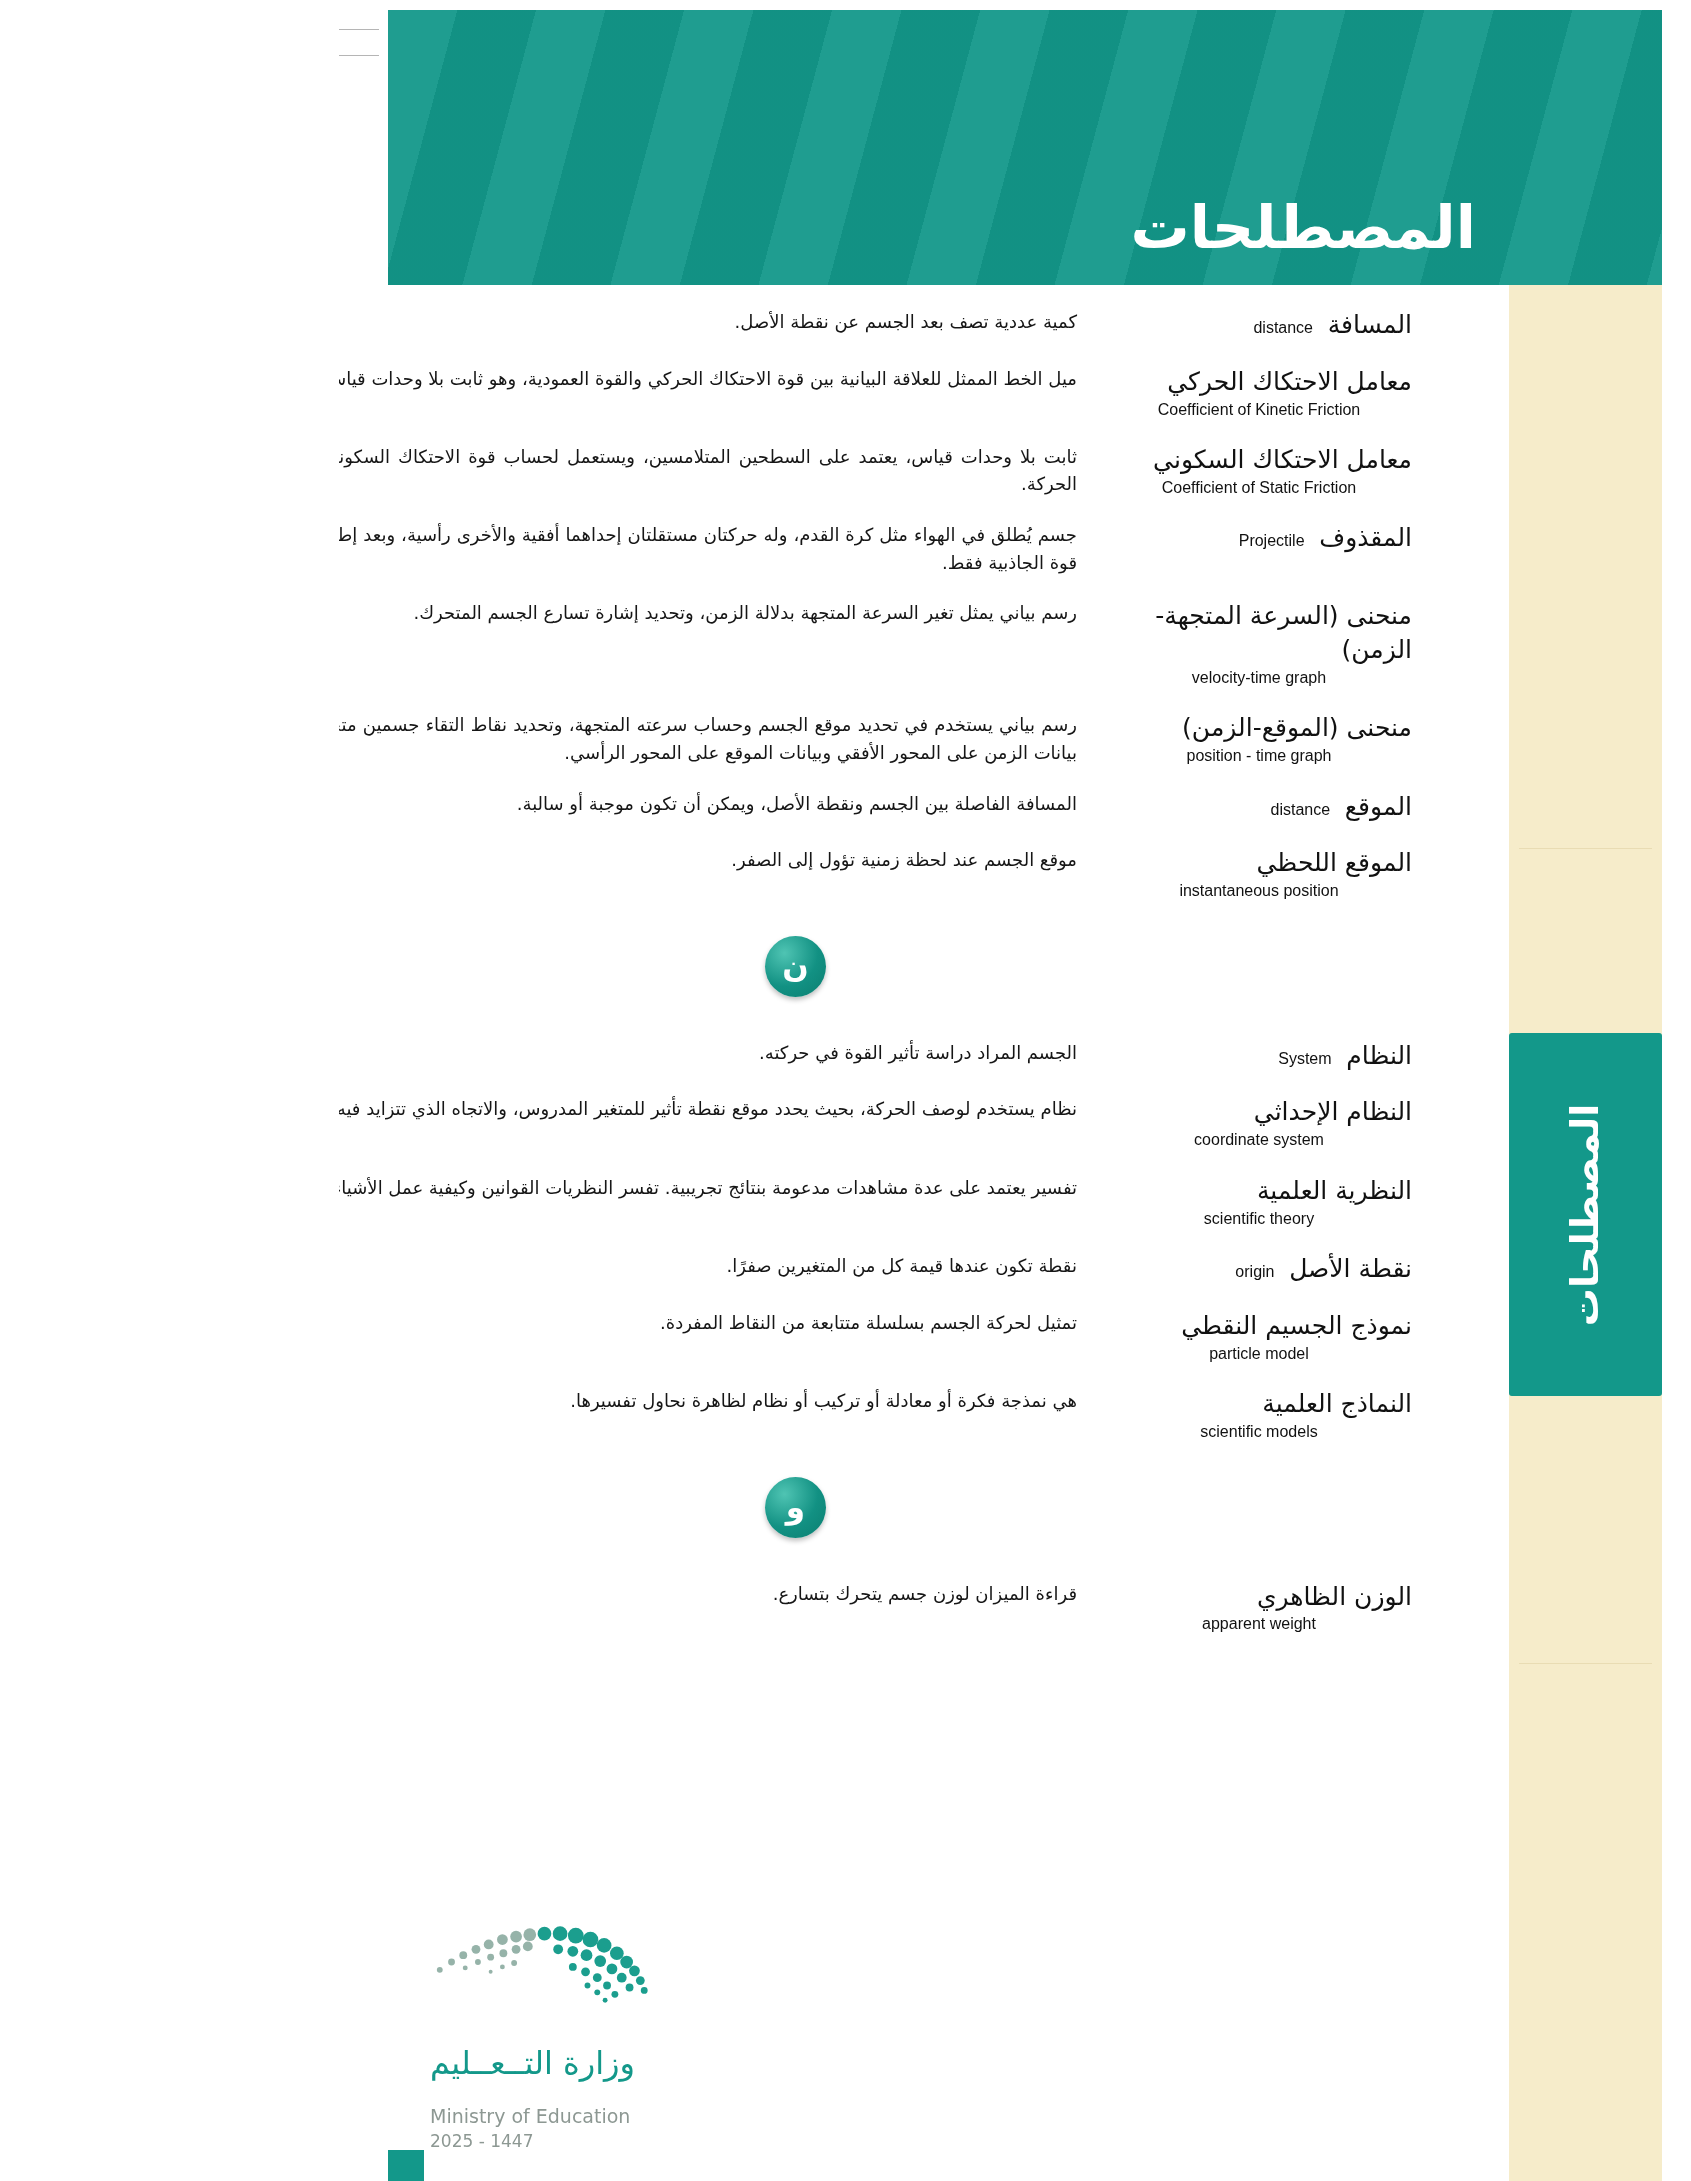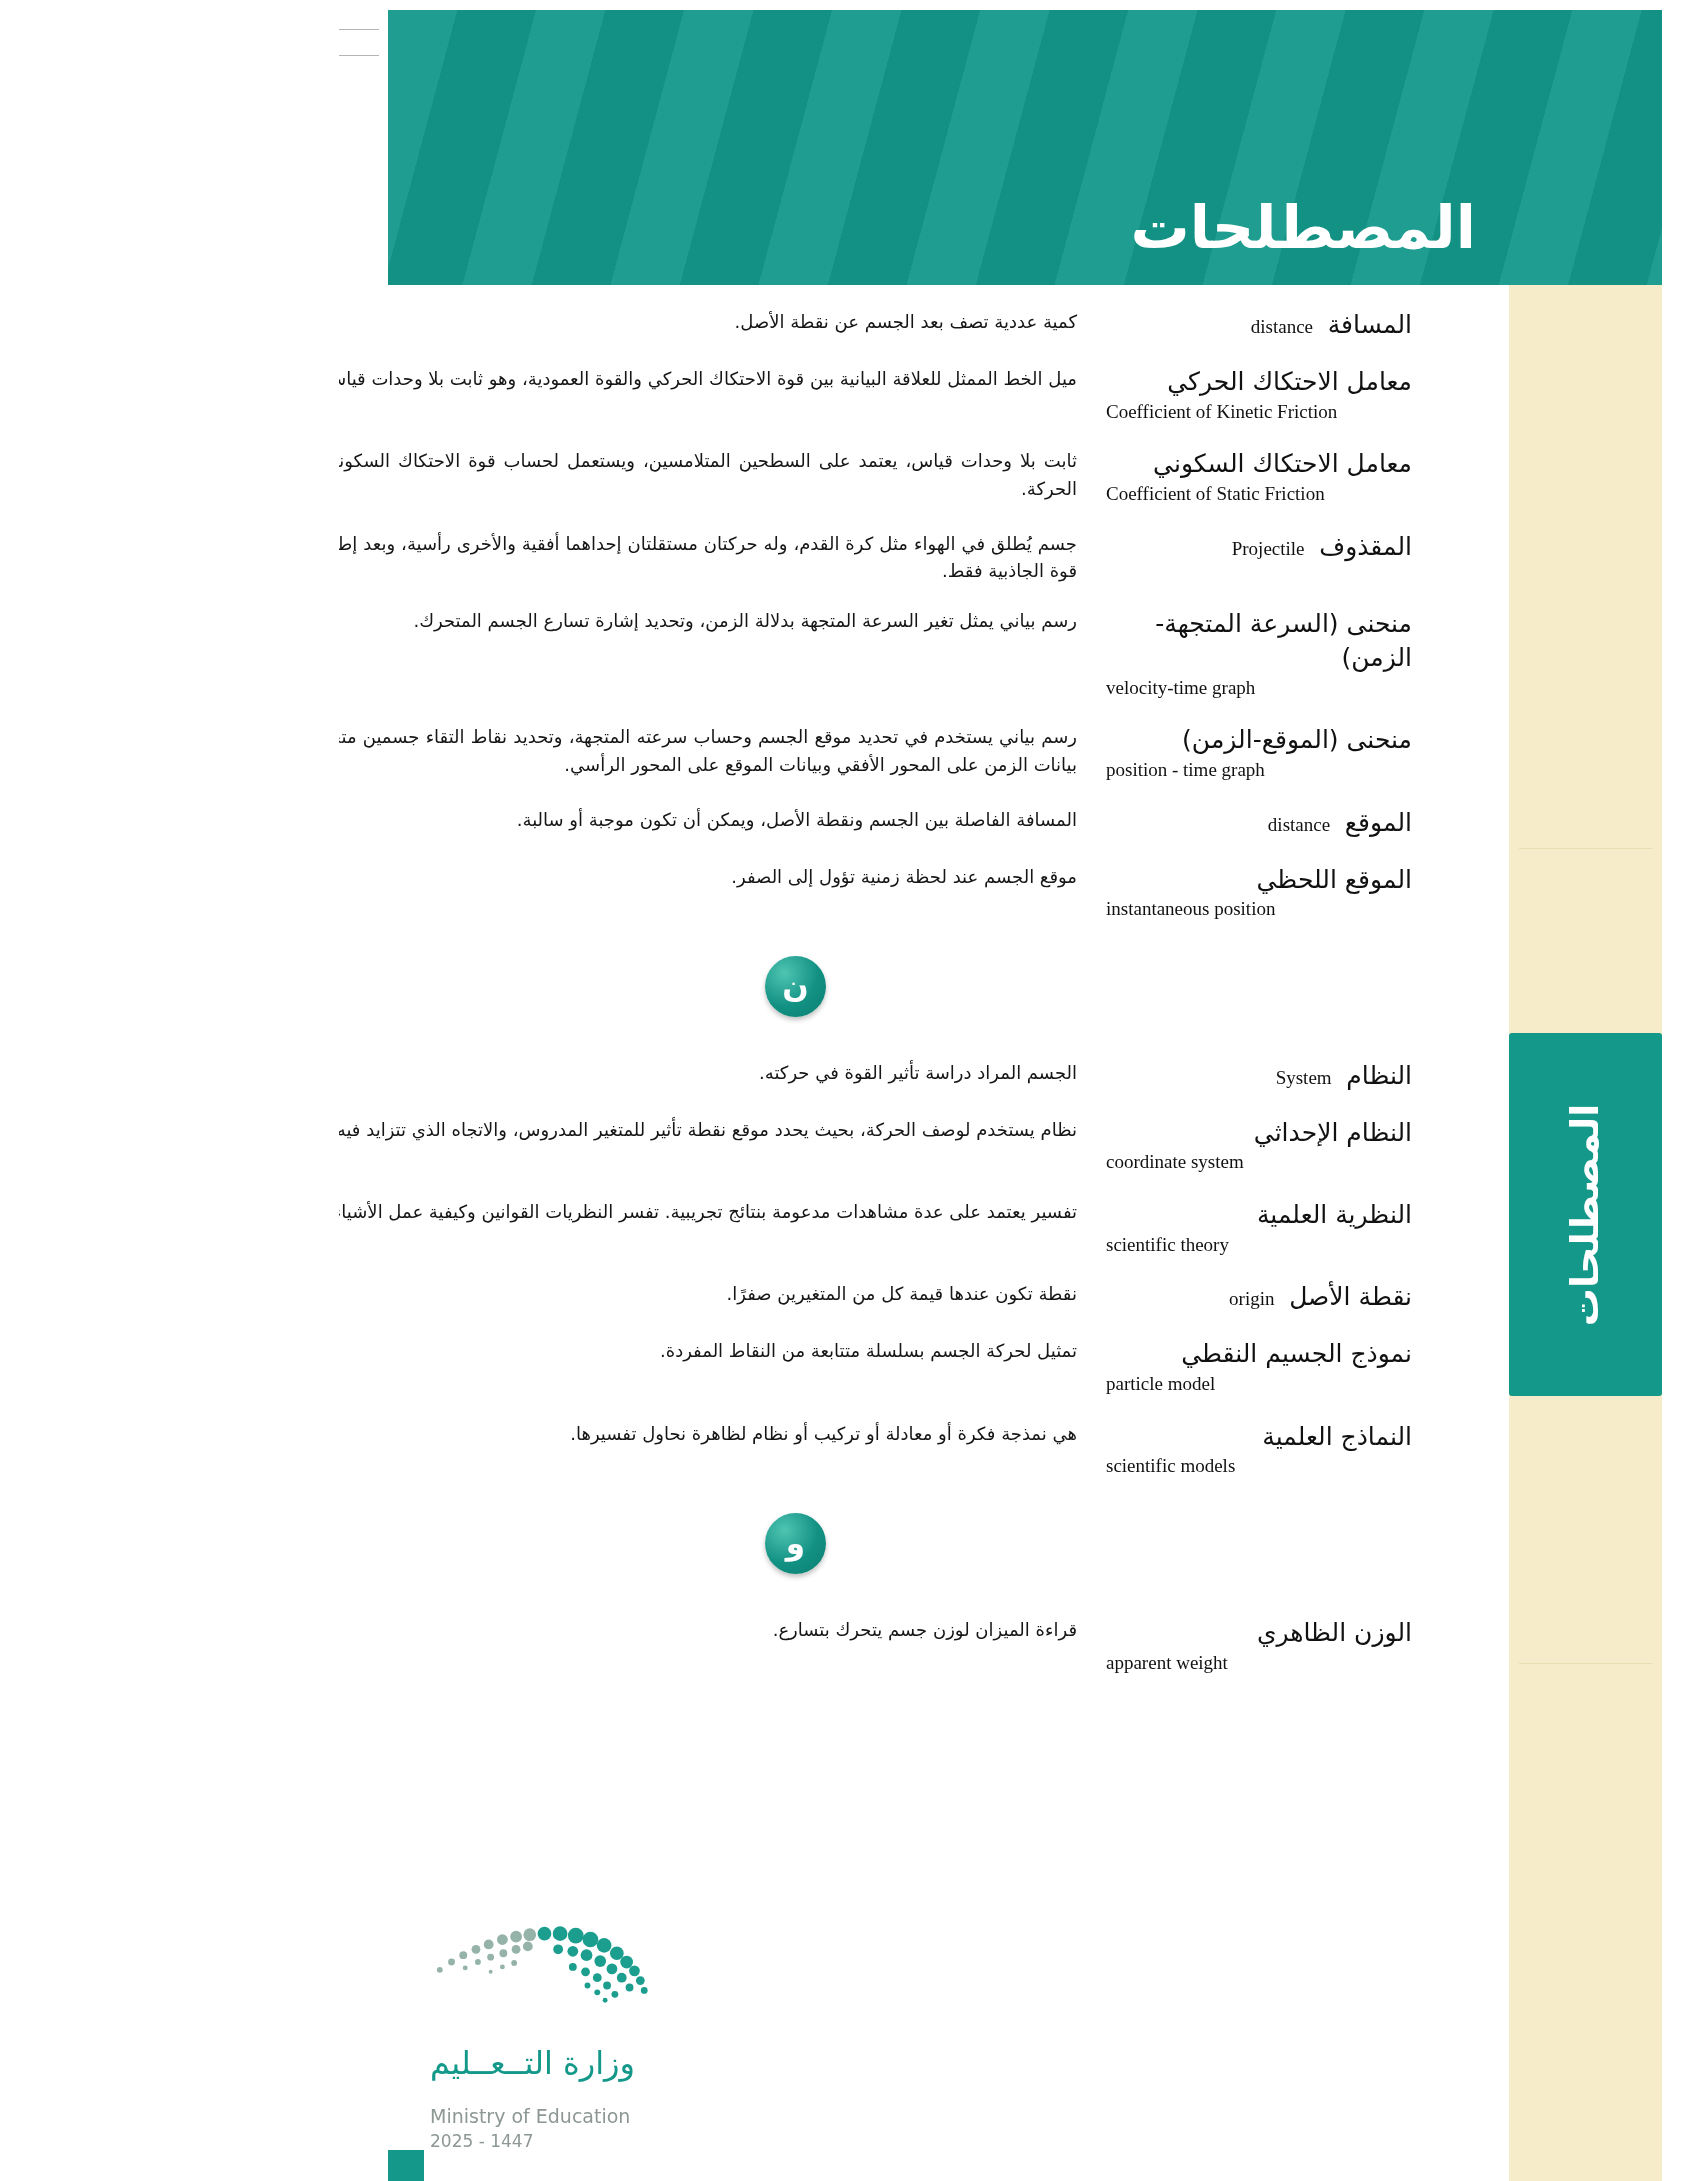--- a/index.html
+++ b/index.html
@@ -36,22 +36,22 @@
   .side-tab{position:absolute;left:0;right:0;top:748px;height:363px;background:var(--teal);
         display:flex;align-items:center;justify-content:center;border-radius:2.9px}
   .side-tab-text{transform:rotate(-90deg);white-space:nowrap;color:#fff;
         font-size:38px;font-weight:bold}
 
   
   .content{position:absolute;top:308px;right:279px;width:1233px}
   .entry{display:flex;gap:29px;margin-bottom:23px;align-items:flex-start}
   .term{flex:0 0 306px;text-align:right}
   .term-ar{display:block;font-weight:normal;font-size:25px;line-height:1.35;color:#111}
-  .term-en{display:block;font-family:Liberation Serif, serif;font-size:19px;
-        line-height:1.35;color:#111;direction:ltr;text-align:left}
+  .term-en{display:block;font-family:Liberation Sans, sans-serif;font-size:16px;
+        line-height:1.35;color:#111;direction:ltr;text-align:center}
   .entry.inline .term-ar,.entry.inline .term-en{display:inline}
   .entry.inline .term-en{margin-right:9.6px}
   .definition{flex:1;font-size:18px;line-height:1.52;color:var(--text);text-align:justify}
 
   .divider-wrap{display:flex;justify-content:center;margin:34px 0 42px}
   .divider-circle{width:61px;height:61px;border-radius:50%;
         background:radial-gradient(circle at 32% 28%, #4fc4b3, #129183 55%, var(--teal-dark));
         color:#fff;display:flex;align-items:center;justify-content:center;
         font-size:31px;font-weight:bold;box-shadow:0 2.9px 5.7px rgba(0,0,0,.25)}
 

